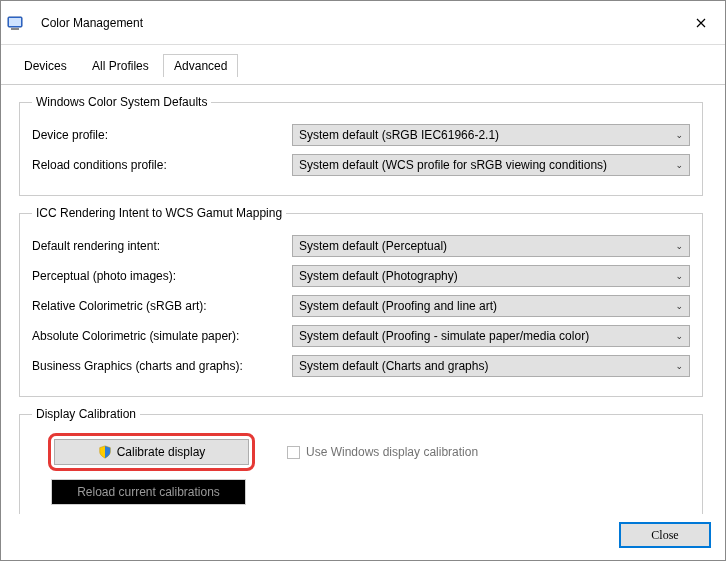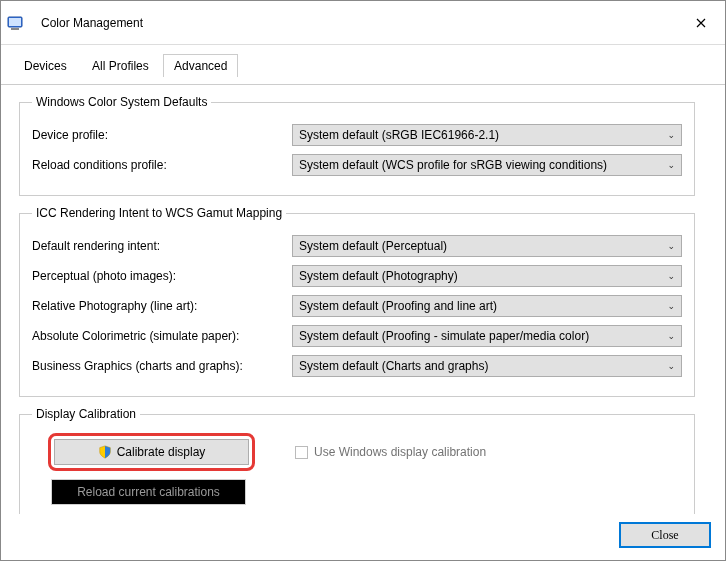--- a/index.html
+++ b/index.html
@@ -57,21 +57,21 @@
     border-color: #ccc;
     background: #fff;
   }
   .content {
     padding: 10px 18px 12px 18px;
     flex: 1;
     overflow: auto;
   }
   fieldset {
     border: 1px solid #ccc;
-    margin: 0 12px 10px 0;
+    margin: 0 4px 10px 0;
     padding: 8px 12px 12px 12px;
   }
   legend {
     padding: 0 4px;
   }
   .row {
     display: flex;
     align-items: center;
     margin: 6px 0;
     min-height: 24px;
@@ -127,21 +127,21 @@
     border-radius: 8px;
     padding: 3px;
     display: inline-block;
   }
   .highlight-box .btn {
     width: 195px;
   }
   .calib-row {
     display: flex;
     align-items: center;
-    gap: 40px;
+    gap: 32px;
     margin: 4px 0 8px 16px;
   }
   .checkbox-row {
     display: inline-flex;
     align-items: center;
     gap: 6px;
     color: #737373;
   }
   .checkbox-box {
     width: 13px; height: 13px;
@@ -219,21 +219,21 @@
         </div>
       </div>
       <div class="row">
         <label>Perceptual (photo images):</label>
         <div class="combo">
           <span class="val">System default (Photography)</span>
           <span class="arrow">⌄</span>
         </div>
       </div>
       <div class="row">
-        <label>Relative Photography (line art):</label>
+        <label>Relative Colorimetric (sRGB art):</label>
         <div class="combo">
           <span class="val">System default (Proofing and line art)</span>
           <span class="arrow">⌄</span>
         </div>
       </div>
       <div class="row">
         <label>Absolute Colorimetric (simulate paper):</label>
         <div class="combo">
           <span class="val">System default (Proofing - simulate paper/media color)</span>
           <span class="arrow">⌄</span>

